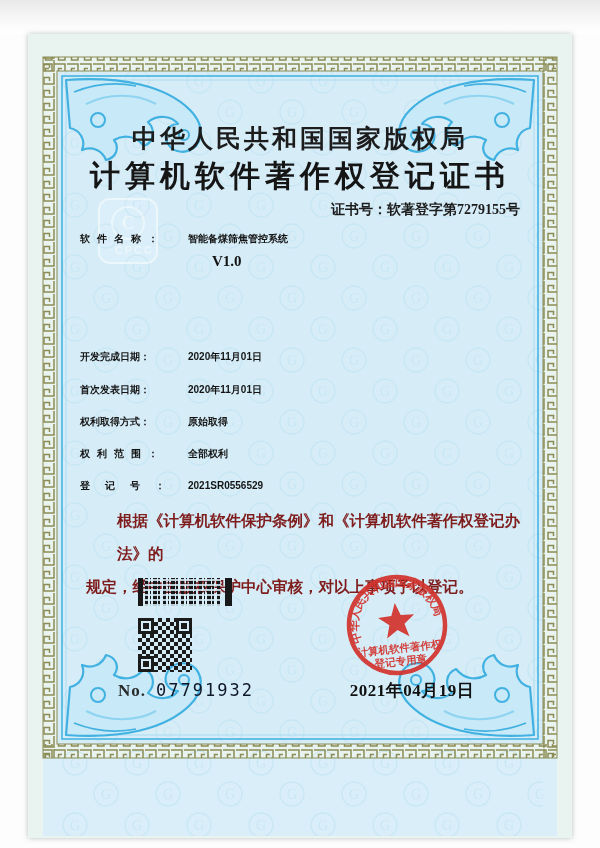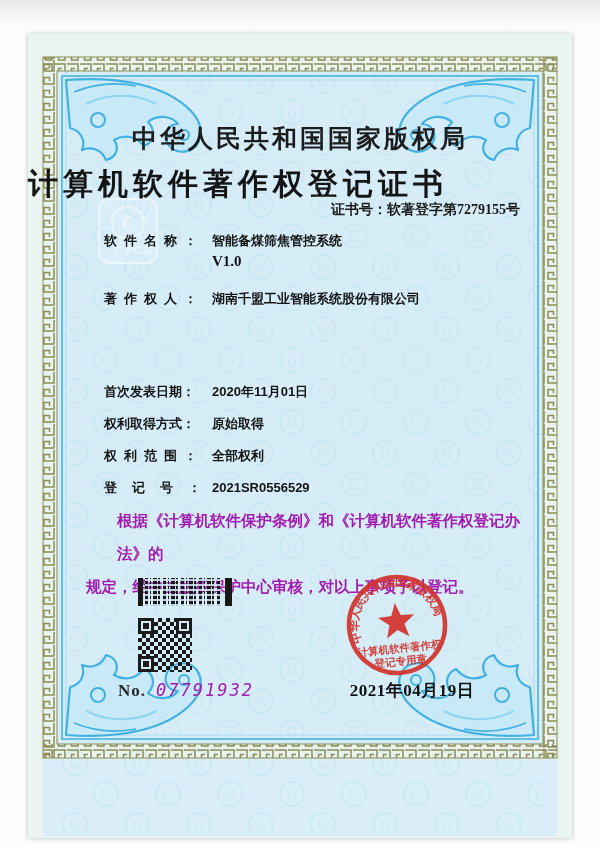--- a/index.html
+++ b/index.html
@@ -9,40 +9,40 @@
          background:linear-gradient(#e9e9e9,#f8f8f8 60%,#ffffff);}
   .paper{position:absolute;left:28px;top:34px;width:544px;height:804px;
          background:#e9f3ef;box-shadow:0 0 5px rgba(100,110,115,.45);}
   .inner-bg{position:absolute;left:29px;top:37px;width:486px;height:673px;background:#d6edf8;}
   .below-band{position:absolute;left:15px;top:724px;width:514px;height:78px;background:#d9eef8;}
   .frame-svg{position:absolute;left:0;top:0;width:544px;height:804px;}
 
   
   .authority{position:absolute;left:0;top:88px;width:100%;text-align:center;
       font-size:25px;font-weight:bold;letter-spacing:3px;color:#1c1c1c;}
-  .cert-title{position:absolute;left:0;top:122px;width:100%;text-align:left;
-      font-size:30px;font-weight:bold;letter-spacing:5px;color:#151515;margin-top:8px;}
+  .cert-title{position:absolute;left:0;top:122px;width:100%;text-align:center;
+      font-size:30px;font-weight:bold;letter-spacing:5px;color:#151515;}
   .cert-no{position:absolute;right:52px;top:167px;font-size:14px;font-weight:bold;color:#1c1c1c;}
   .cert-no .val{}
 
   
-  .field{position:absolute;left:76px;color:#141414;
+  .field{position:absolute;left:52px;color:#141414;
       font-family:"Liberation Sans","DejaVu Sans",sans-serif;
-      font-size:13px;font-weight:bold;white-space:nowrap;}
+      font-size:10px;font-weight:bold;white-space:nowrap;}
   .field .lbl{display:inline-block;width:108px;}
   .lbl.ls4{letter-spacing:7px;}
   .lbl.ls3{letter-spacing:15px;}
   .field .val{margin-left:0;}
   .version-line{position:absolute;left:184px;top:219px;
       font-family:Liberation Serif, serif;
       font-size:15px;font-weight:bold;color:#141414;}
 
   .statement{position:absolute;left:58px;top:470px;width:452px;
       font-family:"Liberation Sans","DejaVu Sans",sans-serif;
-      font-size:15.5px;font-weight:bold;color:#a21caf;line-height:33px;}
+      font-size:15.5px;font-weight:bold;color:#7f1d1d;line-height:33px;}
   .statement .l1{padding-left:2em;}
 
   
   .barcode{position:absolute;left:110px;top:544px;width:94px;height:28px;display:flex;}
   .bc-end{width:5px;background:#181818;}
   .bc-thin{width:2px;background:#181818;margin-left:2px;}
   .bc-mid{flex:1;margin:0 2px;
      background:
        repeating-linear-gradient(0deg, rgba(214,237,248,.85) 0 2px, transparent 2px 5px),
        repeating-linear-gradient(90deg,#181818 0 3px, transparent 3px 5px, #181818 5px 6px,
@@ -53,21 +53,21 @@
       background:repeating-conic-gradient(#1b1b1b 0% 25%, rgba(214,237,248,0) 0% 50%);
       background-size:8px 8px;}
   .finder{position:absolute;width:16px;height:16px;border:3px solid #1b1b1b;background:#d6edf8;box-sizing:border-box;}
   .finder::after{content:"";position:absolute;left:2px;top:2px;width:6px;height:6px;background:#1b1b1b;}
   .f-tl{left:0;top:0;} .f-tr{right:0;top:0;} .f-bl{left:0;bottom:0;}
 
   
   .serial{position:absolute;left:90px;top:646px;font-size:17px;color:#2a2a2a;
       font-weight:bold;letter-spacing:1px;}
   .serial .digits{font-family:"DejaVu Sans Mono","Liberation Mono",monospace;
-      color:#a21caf;margin-left:10px;letter-spacing:2px;font-weight:normal;font-style:italic;}
+      color:#0f172a;margin-left:10px;letter-spacing:2px;font-weight:normal;}
 
   
   .seal{position:absolute;left:317px;top:539px;width:104px;height:104px;transform:rotate(-6deg);opacity:.93;}
   .issue-date{position:absolute;left:318px;top:645px;width:132px;text-align:center;
       font-size:17px;font-weight:bold;color:#111;letter-spacing:.5px;}
 
   
   .emboss{position:absolute;left:70px;top:164px;width:60px;height:70px;opacity:.55;}
   .emboss .sq{position:absolute;left:0;top:0;width:56px;height:62px;border:2.5px solid rgba(255,255,255,.95);
       border-radius:12px;background:rgba(255,255,255,.18);}
@@ -137,24 +137,24 @@
     <div class="cert-title">计算机软件著作权登记证书</div>
     <div class="cert-no">
       <span>证书号：</span><span class="val">软著登字第7279155号</span>
     </div>
 
     <div class="field" style="top:198px">
       <span class="lbl ls4">软件名称：</span><span class="val">智能备煤筛焦管控系统</span>
     </div>
     <div class="version-line">V1.0</div>
 
-    <div class="field" style="top:256px">
-      <span class="lbl ls4">著作权人：</span><span class="val">湖南千盟工业智能系统股份有限公司</span>
-    </div>
-
+
+    <div class="field" style="top:316px">
+      <span class="lbl">开发完成日期：</span><span class="val">2020年11月01日</span>
+    </div>
 
     <div class="field" style="top:349px">
       <span class="lbl">首次发表日期：</span><span class="val">2020年11月01日</span>
     </div>
 
     <div class="field" style="top:413px">
       <span class="lbl ls4">权利范围：</span><span class="val">全部权利</span>
     </div>
 
     <div class="field" style="top:381px">

